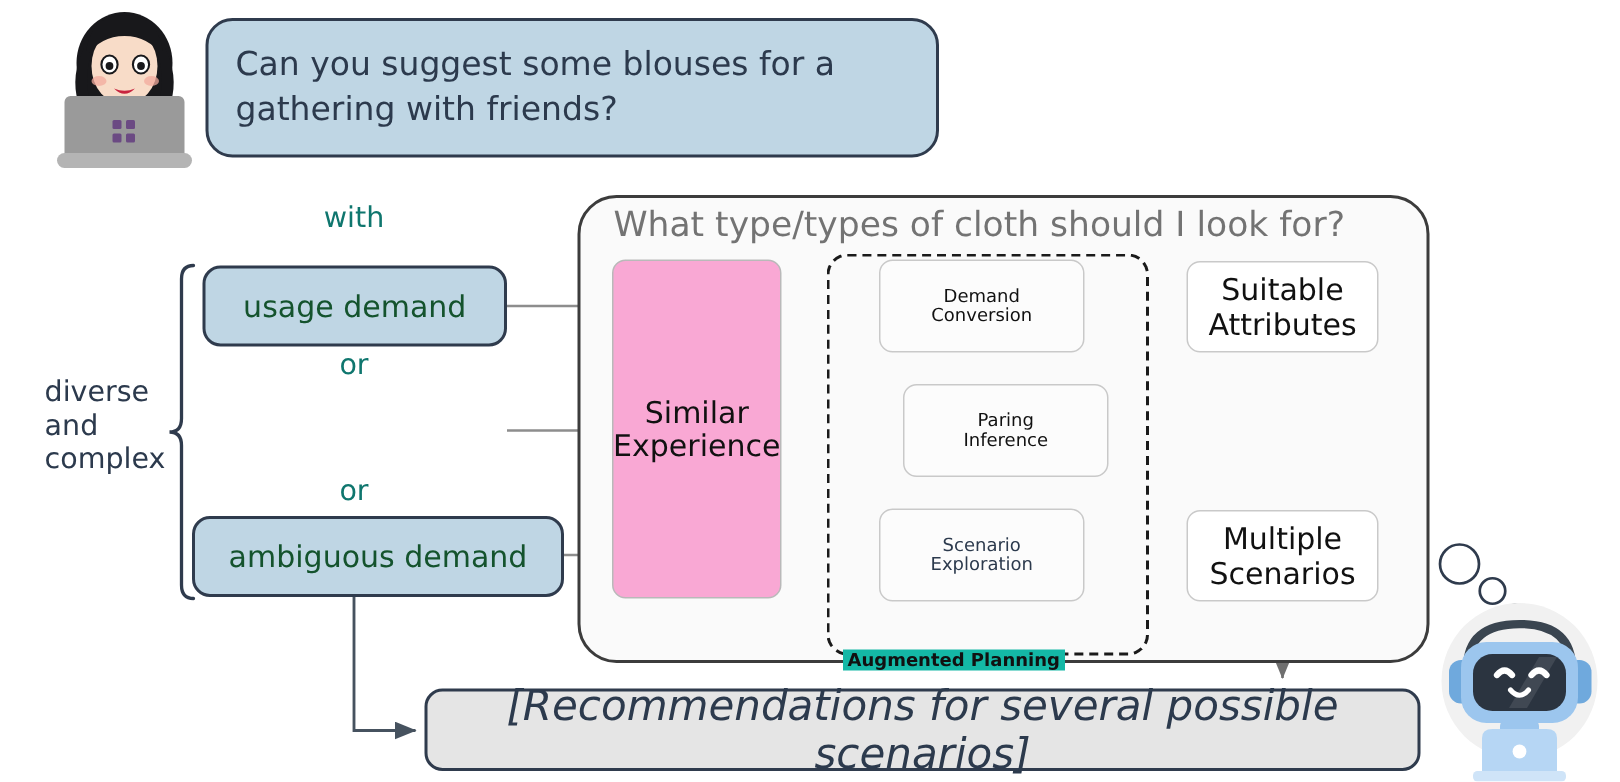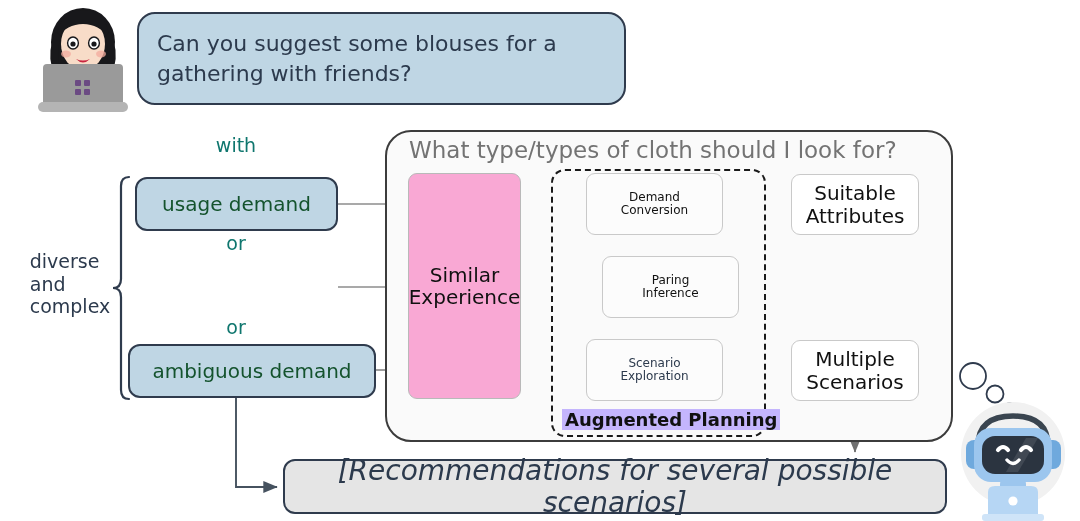--- a/index.html
+++ b/index.html
@@ -95,25 +95,26 @@
   .dashgroup {
     position: absolute;
     box-sizing: border-box;
     border: 2.2px dashed #1a1a1a;
     border-radius: 14px;
     background: transparent;
   }
   .dash-label {
     position: absolute;
     color: #111111;
-    font-size: 18px;
+    font-size: 12px;
     font-weight: bold;
     white-space: nowrap;
-    background: #c4b5fd;
+    background: #14b8a6;
     padding: 0 3px;
+    margin-top: 24px;
   }
   
   .stepbox {
     background: #fcfcfc;
     border: 1.6px solid #c9c9c9;
     border-radius: 9px;
     color: #111111;
     font-size: 12px;
   }
   .stepbox.accent { color: #2c3a4d; }

